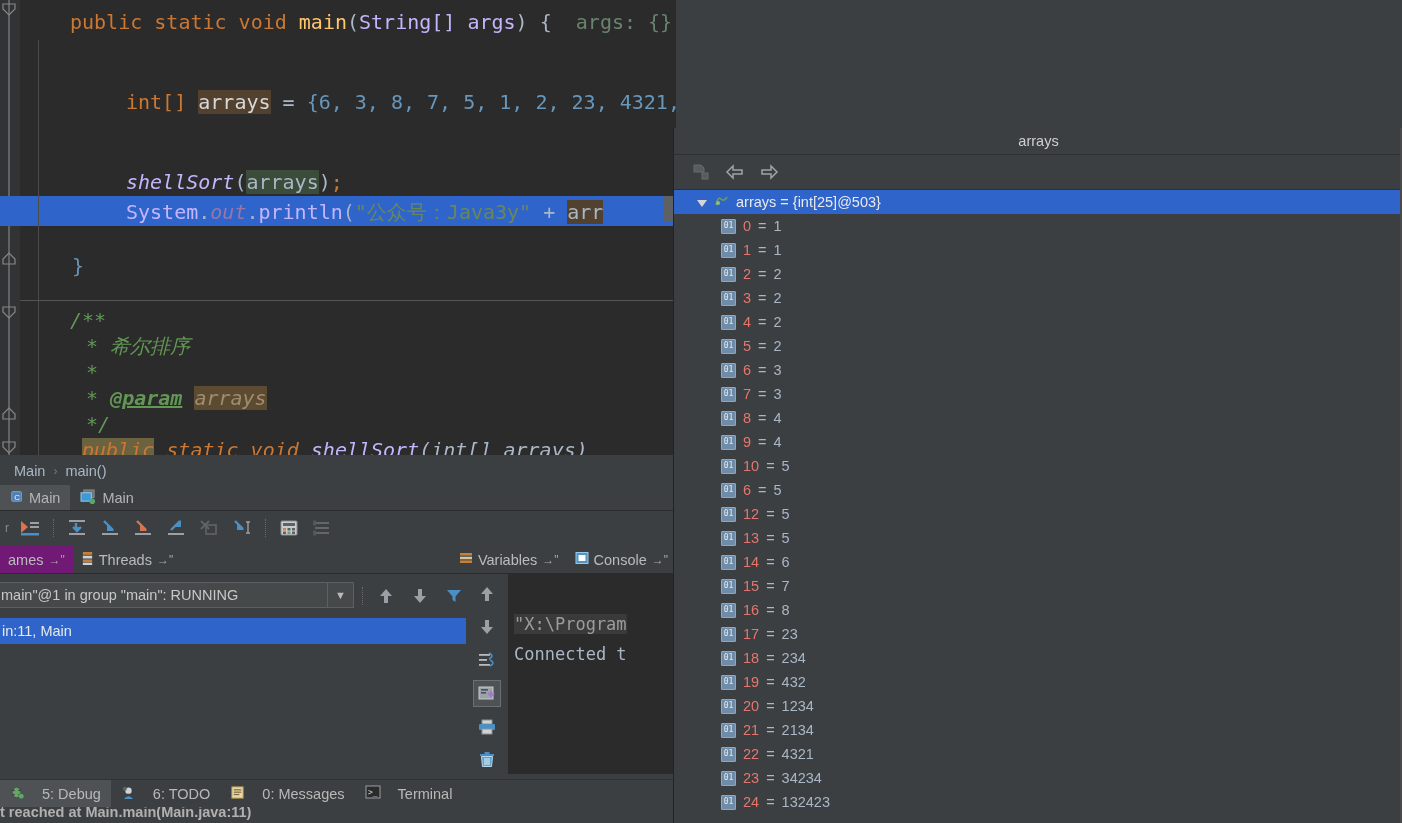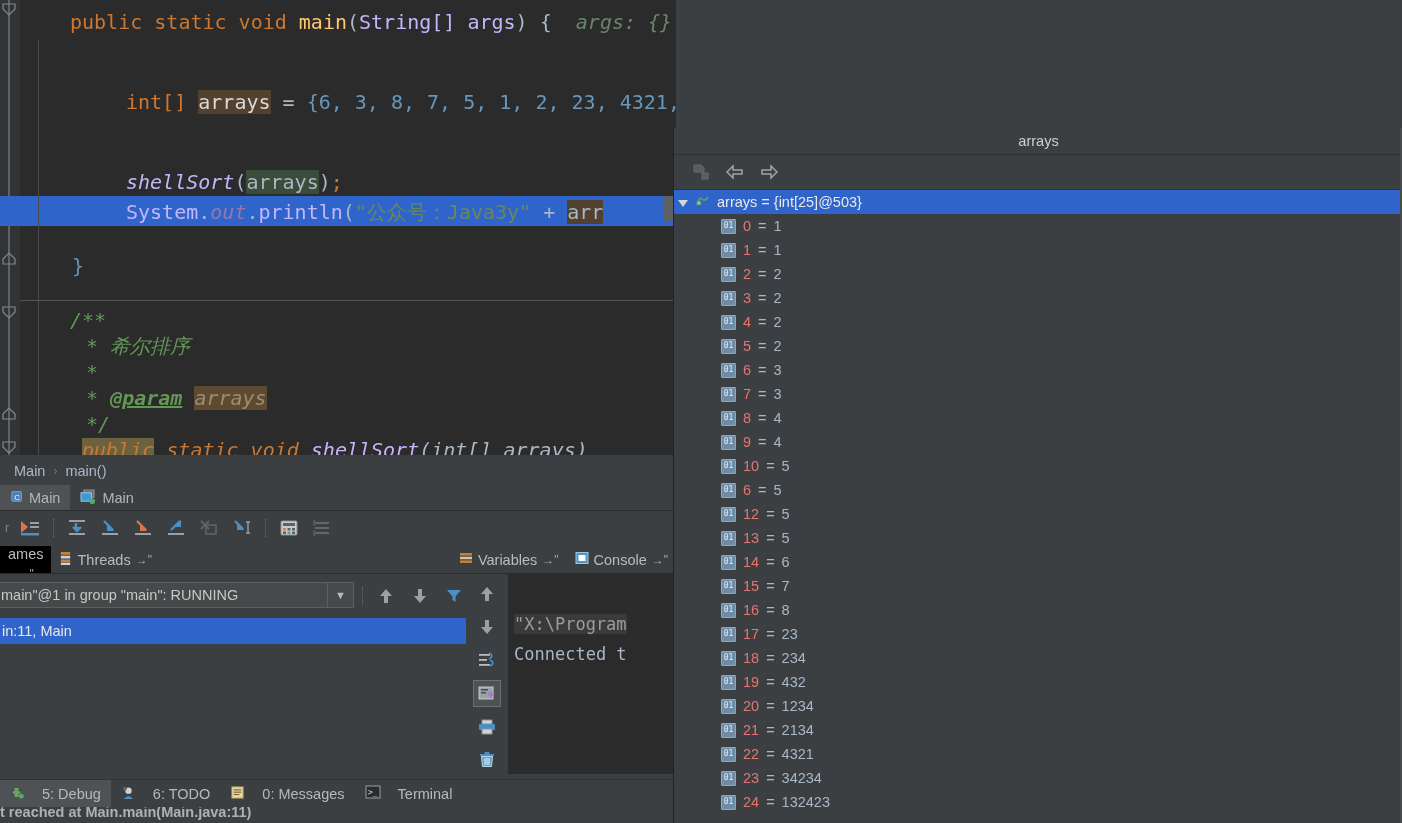--- a/index.html
+++ b/index.html
@@ -42,21 +42,21 @@
   .hl-gutter {
     position: absolute; left: 0; top: 196px; width: 20px; height: 30px; background: #2f65ca;
   }
 
   .k    { color: #cc7832; }
   .num  { color: #6897bb; }
   .punc { color: #a9b7c6; }
   .cm   { color: #cc7832; }
   .id   { color: #c4b5fd; }
   .mth  { color: #ffc66d; }
-  .hint { color: #69846e; font-style: italic; }
+  .hint { color: #69846e; }
   .str  { color: #6a8759; }
   .fld  { color: #9876aa; font-style: italic; }
   .doc  { color: #629755; font-style: italic; }
   .doctag { color: #629755; font-style: italic; font-weight: bold; text-decoration: underline; }
   .docparam { color: #a08c6e; font-style: italic; background: #5c4a31; }
   .ital { font-style: italic; }
   .mark-brown  { background: #52412f; }
   .mark-green  { background: #3b4c3b; }
   .mark-olive  { background: #6b6240; }
   .sel-white   { color: #d8d8d8; }
@@ -93,21 +93,21 @@
   
   .dbg-sub {
     position: absolute; left: 0; top: 546px; width: 676px; height: 28px;
     background: #3c3f41; display: flex; align-items: stretch;
     border-bottom: 1px solid #2b2b2b;
   }
   .sub-tab {
     display: flex; align-items: center; gap: 5px; padding: 0 8px;
     font-size: 14.5px; color: #bbb;
   }
-  .sub-tab.sel { background: #000000; flex-direction: column; }
+  .sub-tab.sel { background: #701a75; }
   .sub-spacer { flex: 1; }
   .pin { color: #aaa; font-size: 12px; }
 
   
   .frames {
     position: absolute; left: 0; top: 574px; width: 466px; height: 200px;
     background: #3c3f41;
   }
   .thread-combo {
     position: absolute; left: -10px; top: 8px; width: 364px; height: 26px;
@@ -184,21 +184,21 @@
     background: #3c3f41; display: flex; align-items: center; gap: 8px;
     padding-left: 14px; border-bottom: 1px solid #2e3133;
   }
   .it-btn { width: 26px; height: 24px; display:flex; align-items:center; justify-content:center; }
   .inspect-body {
     position: absolute; left: 0; top: 62px; width: 729px; bottom: 0;
     background: #3c3f41; overflow: hidden;
   }
   .node-root {
     height: 24px; background: #2f65ca; display: flex; align-items: center;
-    gap: 6px; padding-left: 3px; color: #e9e9e9; font-size: 14.5px;
+    gap: 6px; padding-left: 22px; color: #e9e9e9; font-size: 14.5px;
   }
   .tri { width: 12px; height: 12px; }
   .node-row {
     height: 24px; display: flex; align-items: center; gap: 7px;
     padding-left: 47px; font-size: 14.5px; color: #a9b7c6;
   }
   .idx { color: #e8756d; }
   .eq  { color: #a9b7c6; }
   .val { color: #a9b7c6; }
   .varicon {

